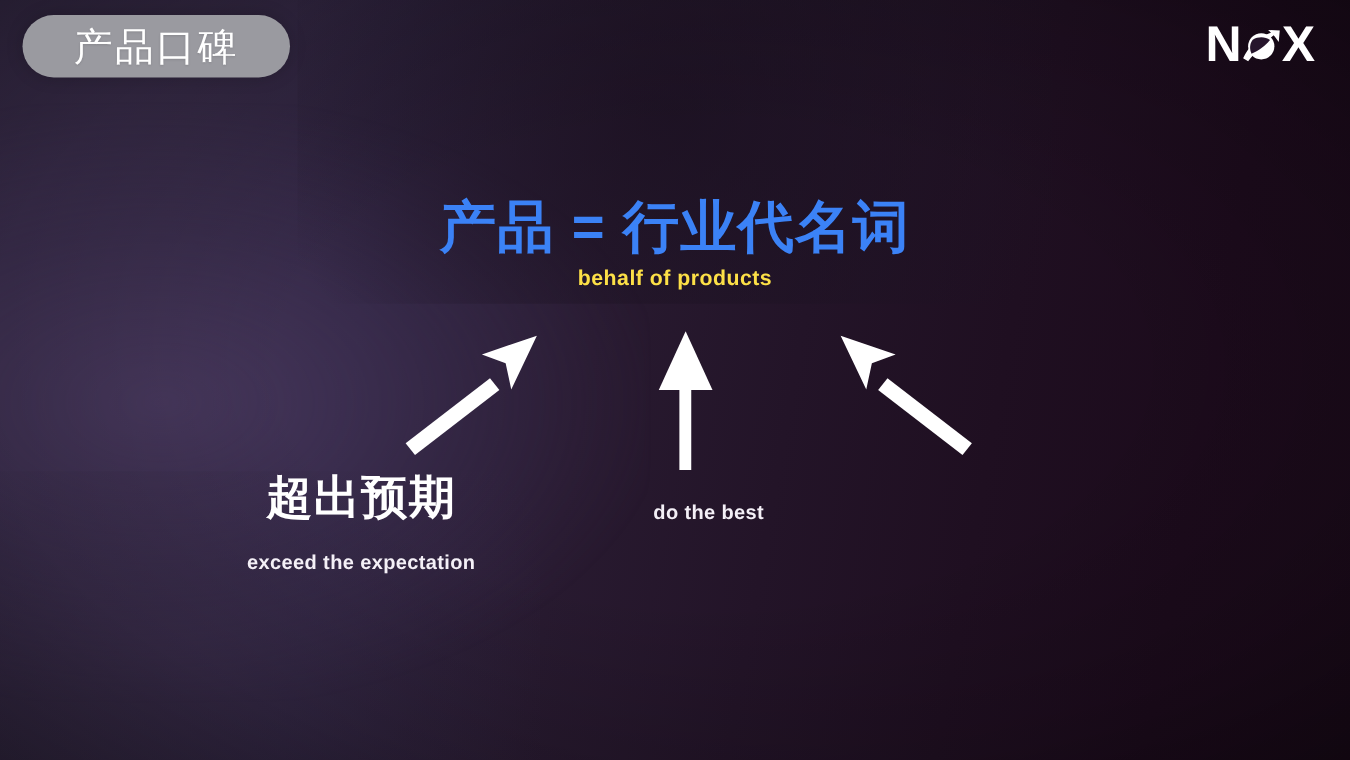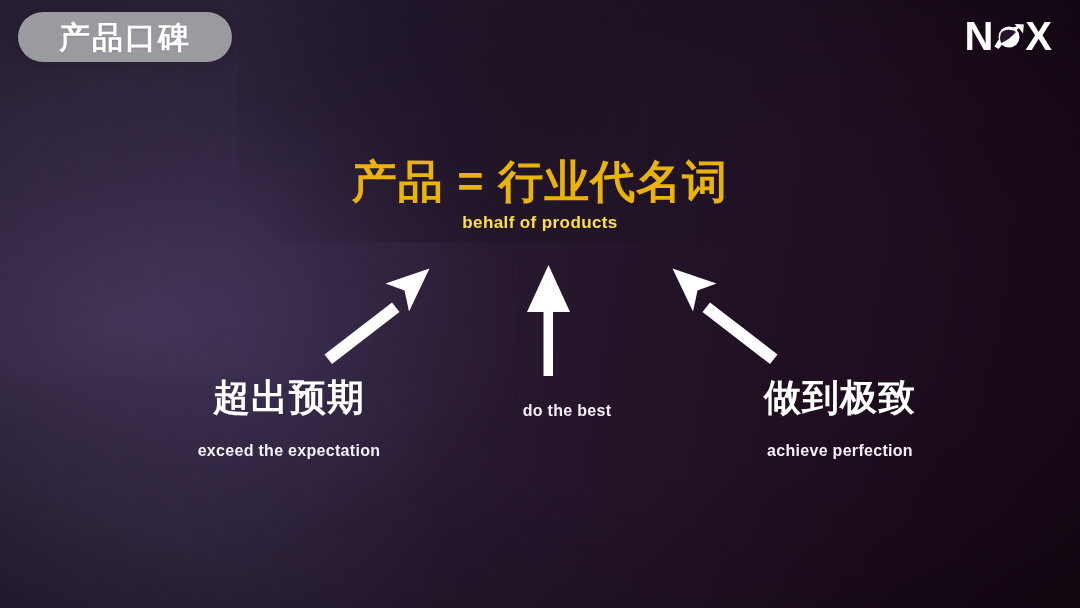--- a/index.html
+++ b/index.html
@@ -83,21 +83,21 @@
     border-radius: 25px;
     background: #9a9aa0;
     display: flex;
     align-items: center;
     justify-content: center;
     box-shadow: 0 0 14px rgba(0,0,0,0.18);
   }
   .title-pill-text {
     color: #ffffff;
     font-size: 31px;
-    font-weight: bold;
+    font-weight: normal;
     letter-spacing: 2px;
     line-height: 1;
     white-space: nowrap;
     text-shadow: 0 1px 2px rgba(0,0,0,0.12);
   }
 
   
   .logo {
     position: absolute;
     right: 28px;
@@ -124,21 +124,21 @@
 
   
   .headline-wrap {
     position: absolute;
     left: 0;
     right: 0;
     top: 158px;
     text-align: center;
   }
   .headline {
-    color: #eab308;
+    color: #3b82f6;
     font-size: 45px;
     font-weight: bold;
     line-height: 1.05;
     letter-spacing: 1px;
     white-space: nowrap;
   }
   .headline-sub {
     margin-top: 8px;
     color: #fde047;
     font-size: 17px;
@@ -239,19 +239,15 @@
   </svg>
 
   <div class="pillars">
     <div class="pillar p1">
       <div class="pillar-zh">超出预期</div>
       <div class="pillar-en">exceed the expectation</div>
     </div>
     <div class="pillar p2">
       <div class="pillar-en">do the best</div>
     </div>
-    <div class="pillar p3">
-      <div class="pillar-zh">做到极致</div>
-      <div class="pillar-en">achieve perfection</div>
-    </div>
   </div>
 
 </div>
 
 </body></html>

